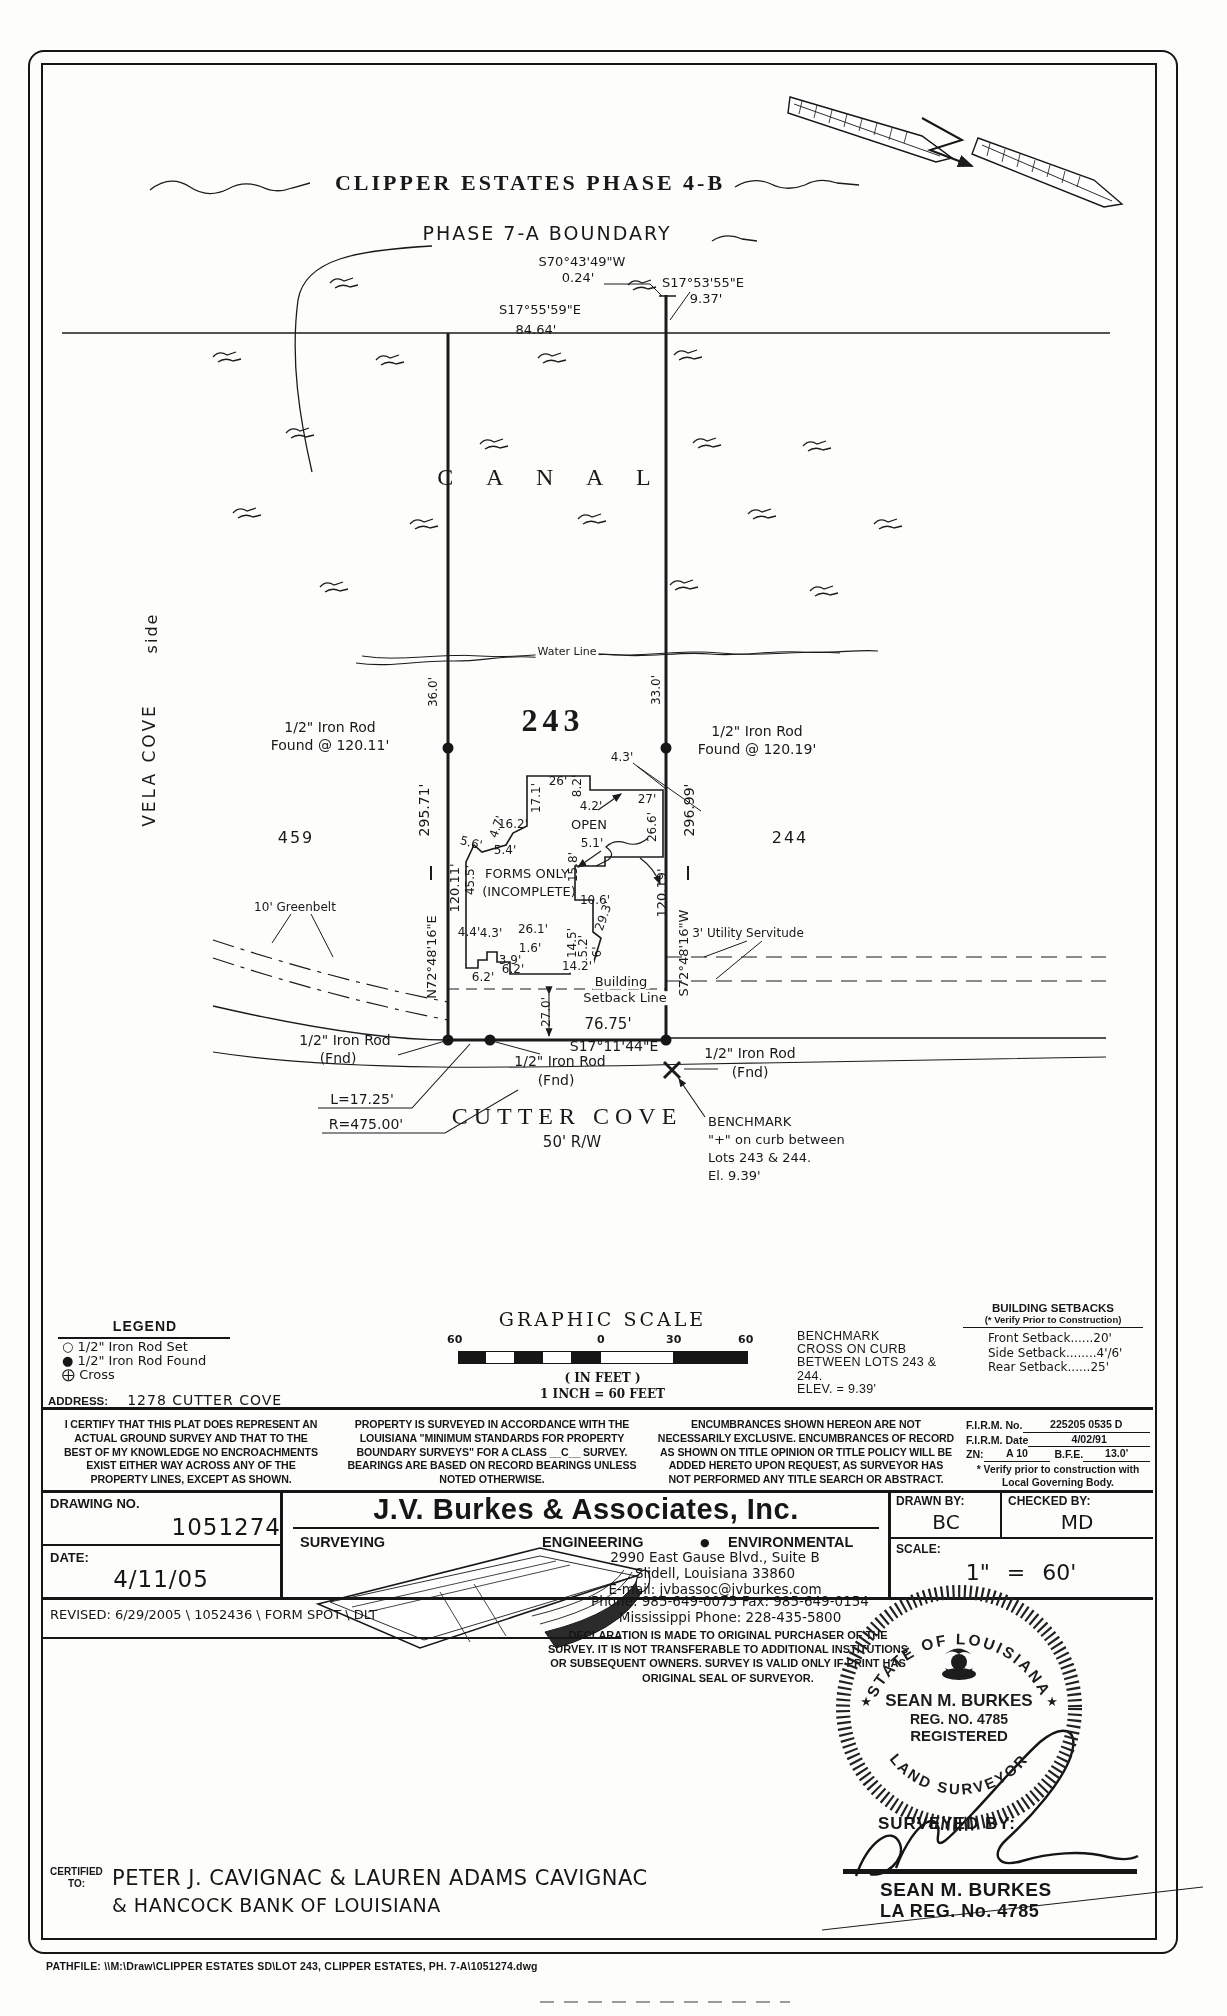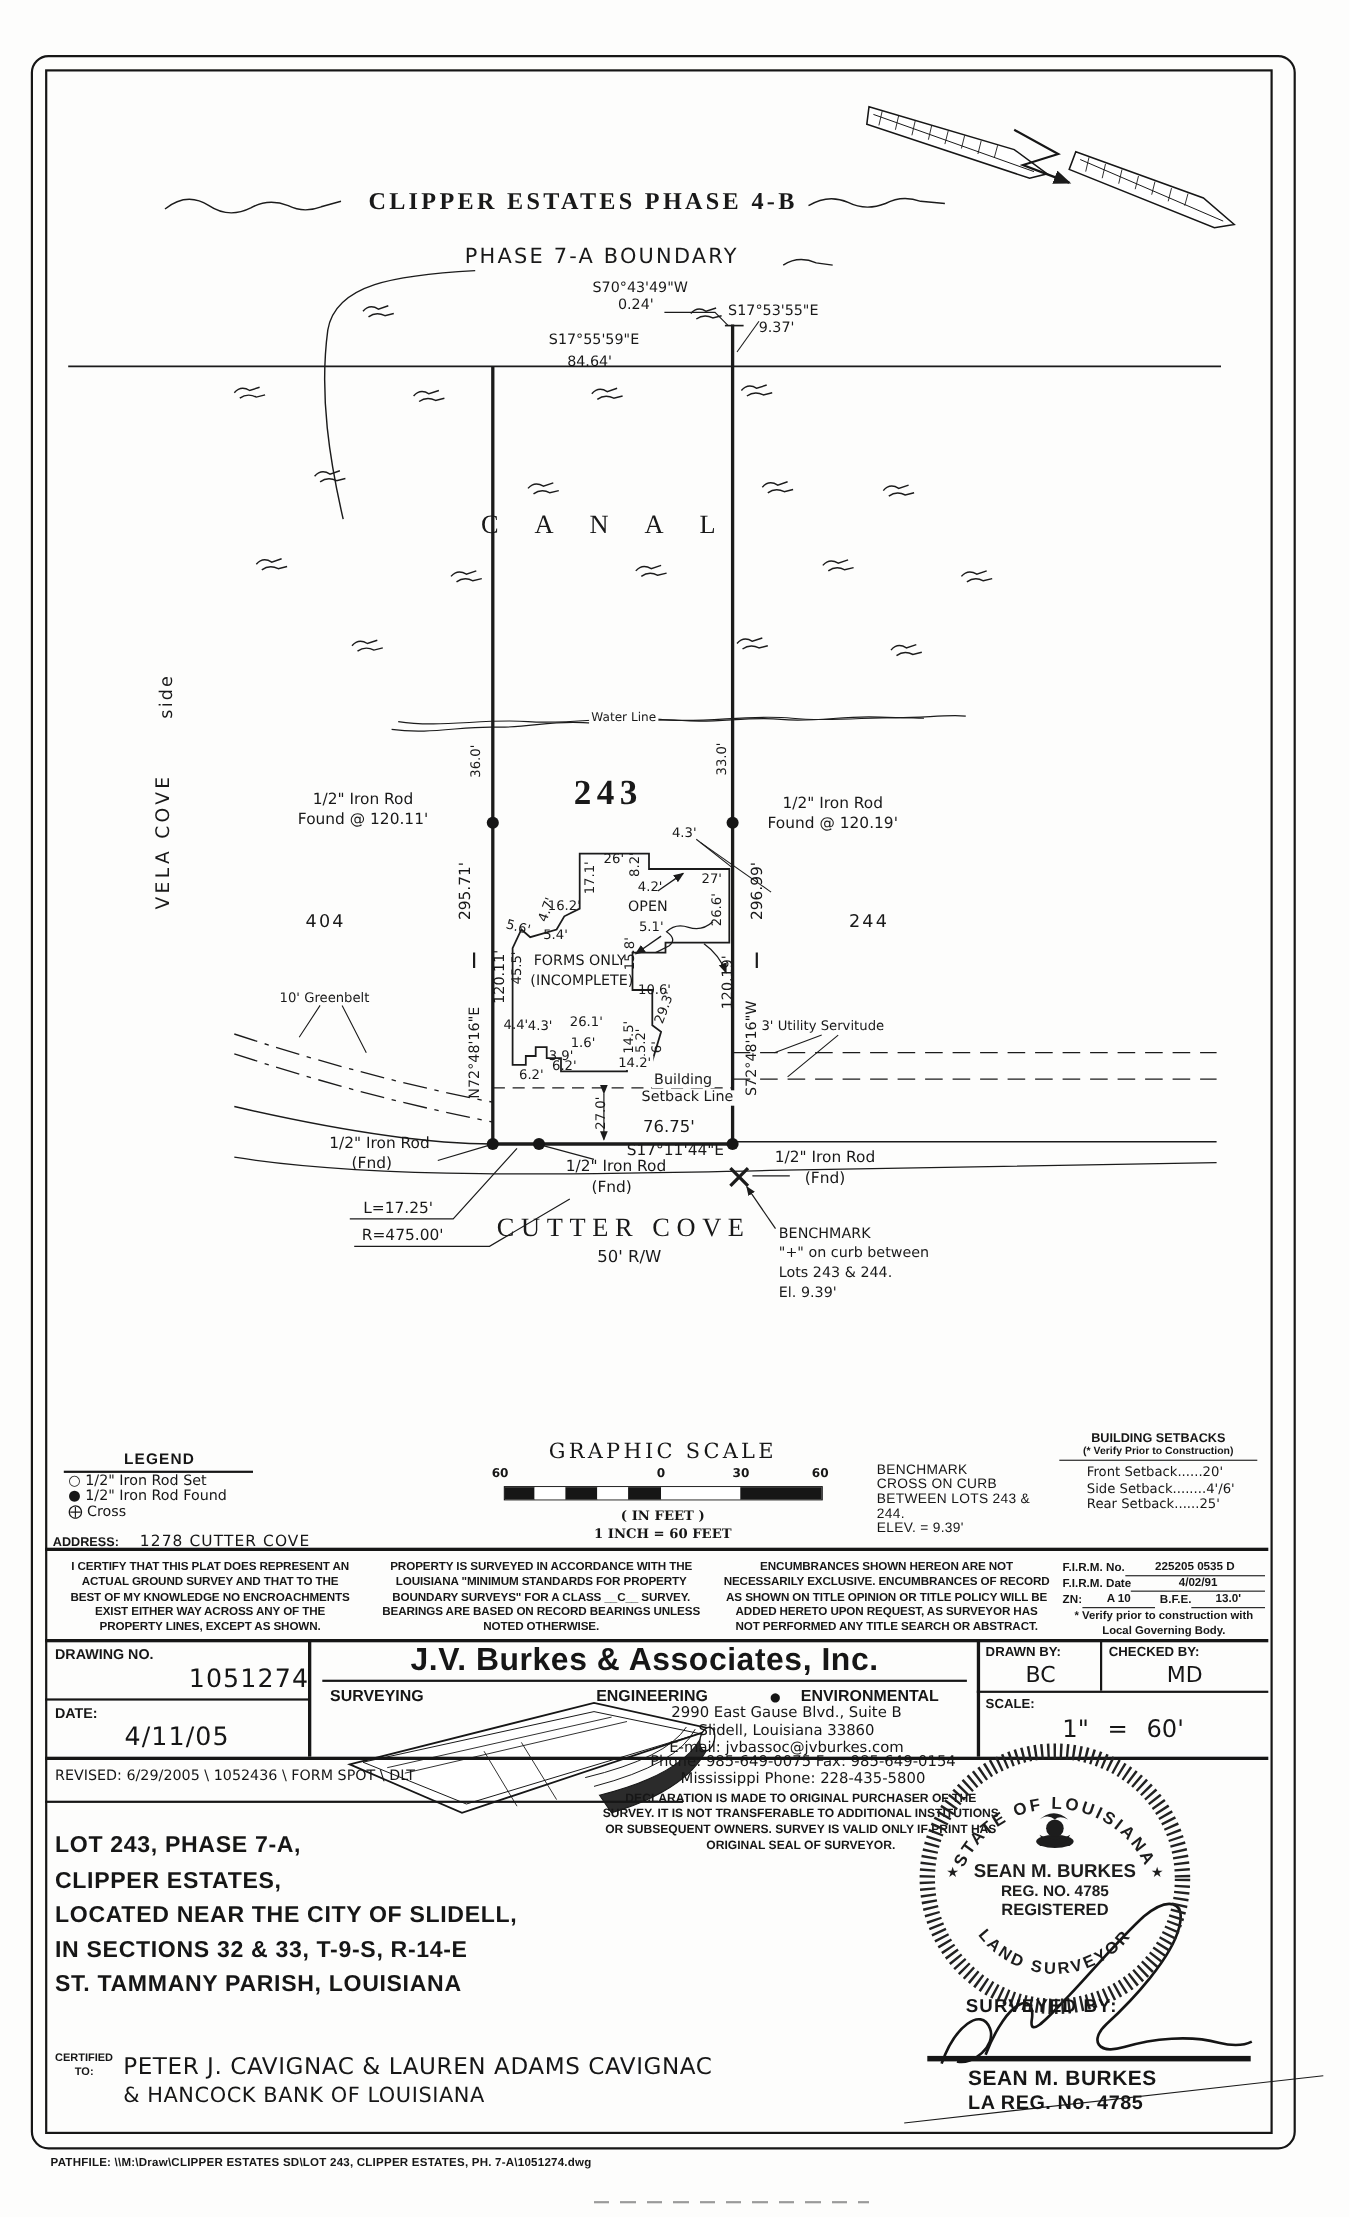--- a/index.html
+++ b/index.html
@@ -161,21 +161,21 @@
       <div class="ml" style="left: 567px; top: 652px; font-size: 11px; background: rgb(253, 253, 252); padding: 0px 2px; transform: translate(-50%, -50%);">Water Line</div>
       <div class="ml" style="left: 152px; top: 633px; font-size: 16px; letter-spacing: 2px; transform: translate(-50%, -50%) rotate(-90deg);">side</div>
       <div class="ml" style="left: 150px; top: 765px; font-size: 17px; letter-spacing: 3px; transform: translate(-50%, -50%) rotate(-90deg);">VELA COVE</div>
       <div class="ml" style="left: 433px; top: 692px; font-size: 12px; transform: translate(-50%, -50%) rotate(-90deg);">36.0'</div>
       <div class="ml" style="left: 656px; top: 690px; font-size: 12px; transform: translate(-50%, -50%) rotate(-90deg);">33.0'</div>
       <div class="ml serif b" style="left: 553px; top: 721px; font-size: 32px; letter-spacing: 5px; transform: translate(-50%, -50%);">243</div>
       <div class="ml" style="left: 330px; top: 727px; font-size: 14px; transform: translate(-50%, -50%);">1/2" Iron Rod</div>
       <div class="ml" style="left: 330px; top: 745px; font-size: 14px; transform: translate(-50%, -50%);">Found @ 120.11'</div>
       <div class="ml" style="left: 757px; top: 731px; font-size: 14px; transform: translate(-50%, -50%);">1/2" Iron Rod</div>
       <div class="ml" style="left: 757px; top: 749px; font-size: 14px; transform: translate(-50%, -50%);">Found @ 120.19'</div>
-      <div class="ml" style="left: 296px; top: 838px; font-size: 16px; letter-spacing: 2px; transform: translate(-50%, -50%);">404</div>
+      <div class="ml" style="left: 296px; top: 838px; font-size: 16px; letter-spacing: 2px; transform: translate(-50%, -50%);">459</div>
       <div class="ml" style="left: 790px; top: 838px; font-size: 16px; letter-spacing: 2px; transform: translate(-50%, -50%);">244</div>
       <div class="ml" style="left: 424px; top: 810px; font-size: 14px; transform: translate(-50%, -50%) rotate(-90deg);">295.71'</div>
       <div class="ml" style="left: 689px; top: 810px; font-size: 14px; transform: translate(-50%, -50%) rotate(-90deg);">296.99'</div>
       <div class="ml" style="left: 455px; top: 888px; font-size: 13px; transform: translate(-50%, -50%) rotate(-90deg);">120.11'</div>
       <div class="ml" style="left: 662px; top: 893px; font-size: 13px; transform: translate(-50%, -50%) rotate(-90deg);">120.19'</div>
       <div class="ml" style="left: 432px; top: 957px; font-size: 13px; transform: translate(-50%, -50%) rotate(-90deg);">N72°48'16"E</div>
       <div class="ml" style="left: 684px; top: 953px; font-size: 13px; transform: translate(-50%, -50%) rotate(-90deg);">S72°48'16"W</div>
       <div class="ml" style="left: 470px; top: 880px; font-size: 12px; transform: translate(-50%, -50%) rotate(-90deg);">45.5'</div>
       <div class="ml" style="left: 622px; top: 757px; font-size: 12px; transform: translate(-50%, -50%);">4.3'</div>
       <div class="ml" style="left: 558px; top: 781px; font-size: 12px; transform: translate(-50%, -50%);">26'</div>
@@ -355,27 +355,20 @@
       <div>Phone:  985-649-0075     Fax:  985-649-0154</div>
       <div>Mississippi  Phone:  228-435-5800</div>
     </div>
   <div class="abs b lib" style="left:540px;top:1628px;width:376px;text-align:center;font-size:11px;line-height:14.2px;">
       <div>DECLARATION IS MADE TO ORIGINAL PURCHASER OF THE</div>
       <div>SURVEY.  IT IS NOT TRANSFERABLE TO ADDITIONAL INSTITUTIONS</div>
       <div>OR SUBSEQUENT OWNERS.  SURVEY IS VALID ONLY IF PRINT HAS</div>
       <div>ORIGINAL SEAL OF SURVEYOR.</div>
     </div>
 
-  <div class="abs b lib" style="left:50px;top:1662px;font-size:21px;line-height:31.5px;letter-spacing:0.6px;">
-      <div>LOT 243, PHASE 7-A,</div>
-      <div>CLIPPER ESTATES,</div>
-      <div>LOCATED NEAR THE CITY OF SLIDELL,</div>
-      <div>IN SECTIONS 32 &amp; 33, T-9-S, R-14-E</div>
-      <div>ST. TAMMANY PARISH, LOUISIANA</div>
-    </div>
 
   <div class="abs b lib" style="left:50px;top:1866px;font-size:10px;">CERTIFIED</div>
   <div class="abs b lib" style="left:68px;top:1878px;font-size:10px;">TO:</div>
   <div class="abs" style="left:112px;top:1866px;font-size:21px;letter-spacing:0.5px;">PETER J. CAVIGNAC &amp; LAUREN ADAMS CAVIGNAC</div>
   <div class="abs" style="left:112px;top:1894px;font-size:19px;letter-spacing:0.5px;">&amp; HANCOCK BANK OF LOUISIANA</div>
 
   <svg class="abs" style="left:826px;top:1575px;" width="266" height="266" viewBox="-133 -133 266 266">
     <circle r="116" fill="none" stroke="#222" stroke-width="14" stroke-dasharray="2.2,3.6"></circle>
     <path id="arcTop" d="M -90,14 A 91,91 0 0 1 90,14" fill="none"></path>
     <path id="arcBot" d="M -84,22 A 87,87 0 0 0 84,22" fill="none"></path>

